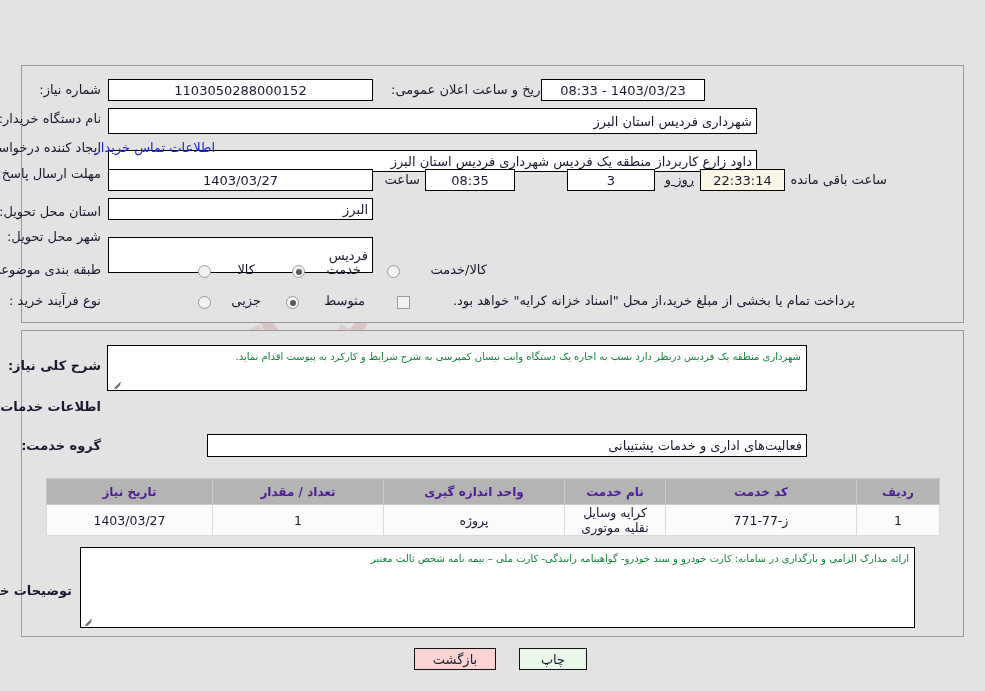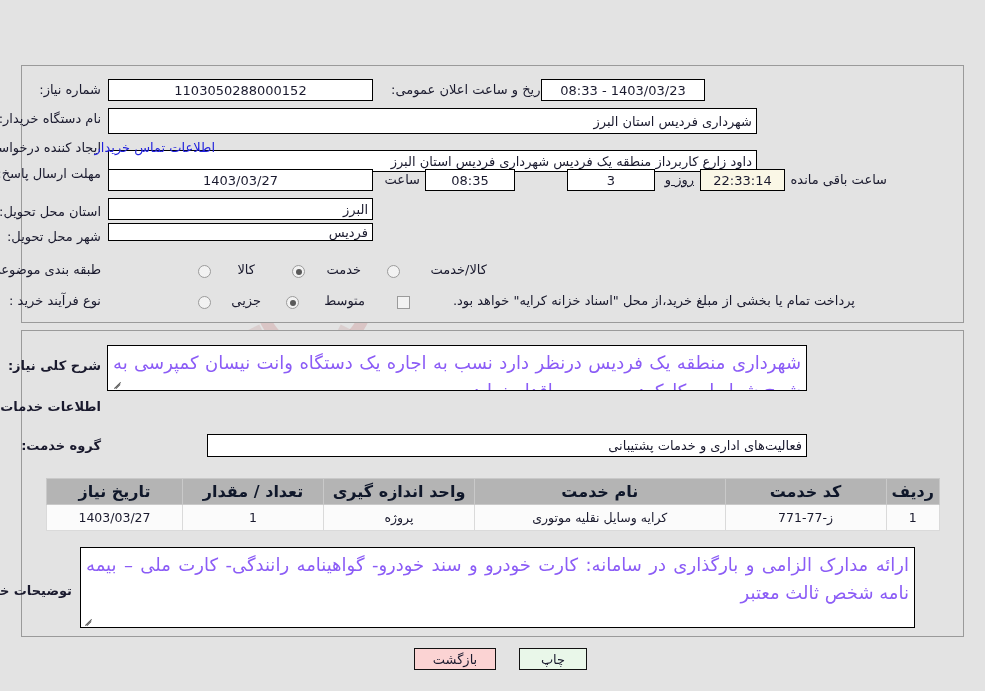--- a/index.html
+++ b/index.html
@@ -119,22 +119,22 @@
   }
   .tb-center { justify-content: center; }
   .tb-right { justify-content: flex-start; padding-right: 4px; }
   .tb-cream { background: #faf7e6; }
 
   .ta {
     position: absolute;
     background: #ffffff;
     border: 1px solid #000000;
     box-sizing: border-box;
-    font-size: 18px;
-    color: #8b5cf6;
+    font-size: 10px;
+    color: #15803d;
     padding: 3px 5px 16px 5px;
     line-height: 1.55;
     text-align: justify;
     z-index: 12;
     overflow: hidden;
   }
   .resizer {
     position: absolute;
     left: 2px;
     bottom: 1px;
@@ -197,25 +197,25 @@
     top: 478px;
     width: 894px;
     border-collapse: collapse;
     z-index: 12;
     background: #fff;
     font-size: 12.5px;
   }
   #items-table th {
     background: #b4b4b4;
     border: 1px solid #c9c9c9;
-    color: #0f172a;
-    font-size: 16px;
+    color: #4c1d95;
+    font-size: 12px;
     font-weight: bold;
     height: 25px;
-    padding: 0 5px;
+    padding: 0 20px;
   }
   #items-table td {
     background: #fbfbfb;
     border: 1px solid #dadada;
     color: #1a1a2e;
     height: 25px;
     text-align: center;
     padding: 0 4px;
   }
 
@@ -272,21 +272,21 @@
   <div class="tb tb-center" style="right:470px; top:169px; width:90px; height:22px;">08:35</div>
   <div class="tb tb-center" style="right:330px; top:169px; width:88px; height:22px;">3</div>
   <div class="lbl" style="right:291px; top:172px;text-decoration:underline;">روز و</div>
   <div class="tb tb-center tb-cream" style="right:200px; top:169px; width:85px; height:22px;">22:33:14</div>
   <div class="lbl" style="right:98px; top:172px;">ساعت باقی مانده</div>
 
   <div class="lbl" style="right:884px; top:204px;">استان محل تحویل:</div>
   <div class="tb tb-right" style="right:612px; top:198px; width:265px; height:22px;">البرز</div>
 
   <div class="lbl" style="right:884px; top:229px;">شهر محل تحویل:</div>
-  <div class="tb tb-right" style="right:612px; top:223px; width:265px; height:18px;">فردیس</div>
+  <div class="tb tb-right" style="right:612px; top:237px; width:265px; height:36px;">فردیس</div>
 
   <div class="lbl" style="right:884px; top:262px;">طبقه بندی موضوعی:</div>
   <div class="radio" style="right:774px; top:265px;"></div>
   <div class="lbl" style="right:730px; top:262px;">کالا</div>
   <div class="radio checked" style="right:680px; top:265px;"></div>
   <div class="lbl" style="right:624px; top:262px;">خدمت</div>
   <div class="radio" style="right:585px; top:265px;"></div>
   <div class="lbl" style="right:498px; top:262px;">کالا/خدمت</div>
 
   <div class="lbl" style="right:884px; top:293px;">نوع فرآیند خرید :</div>

